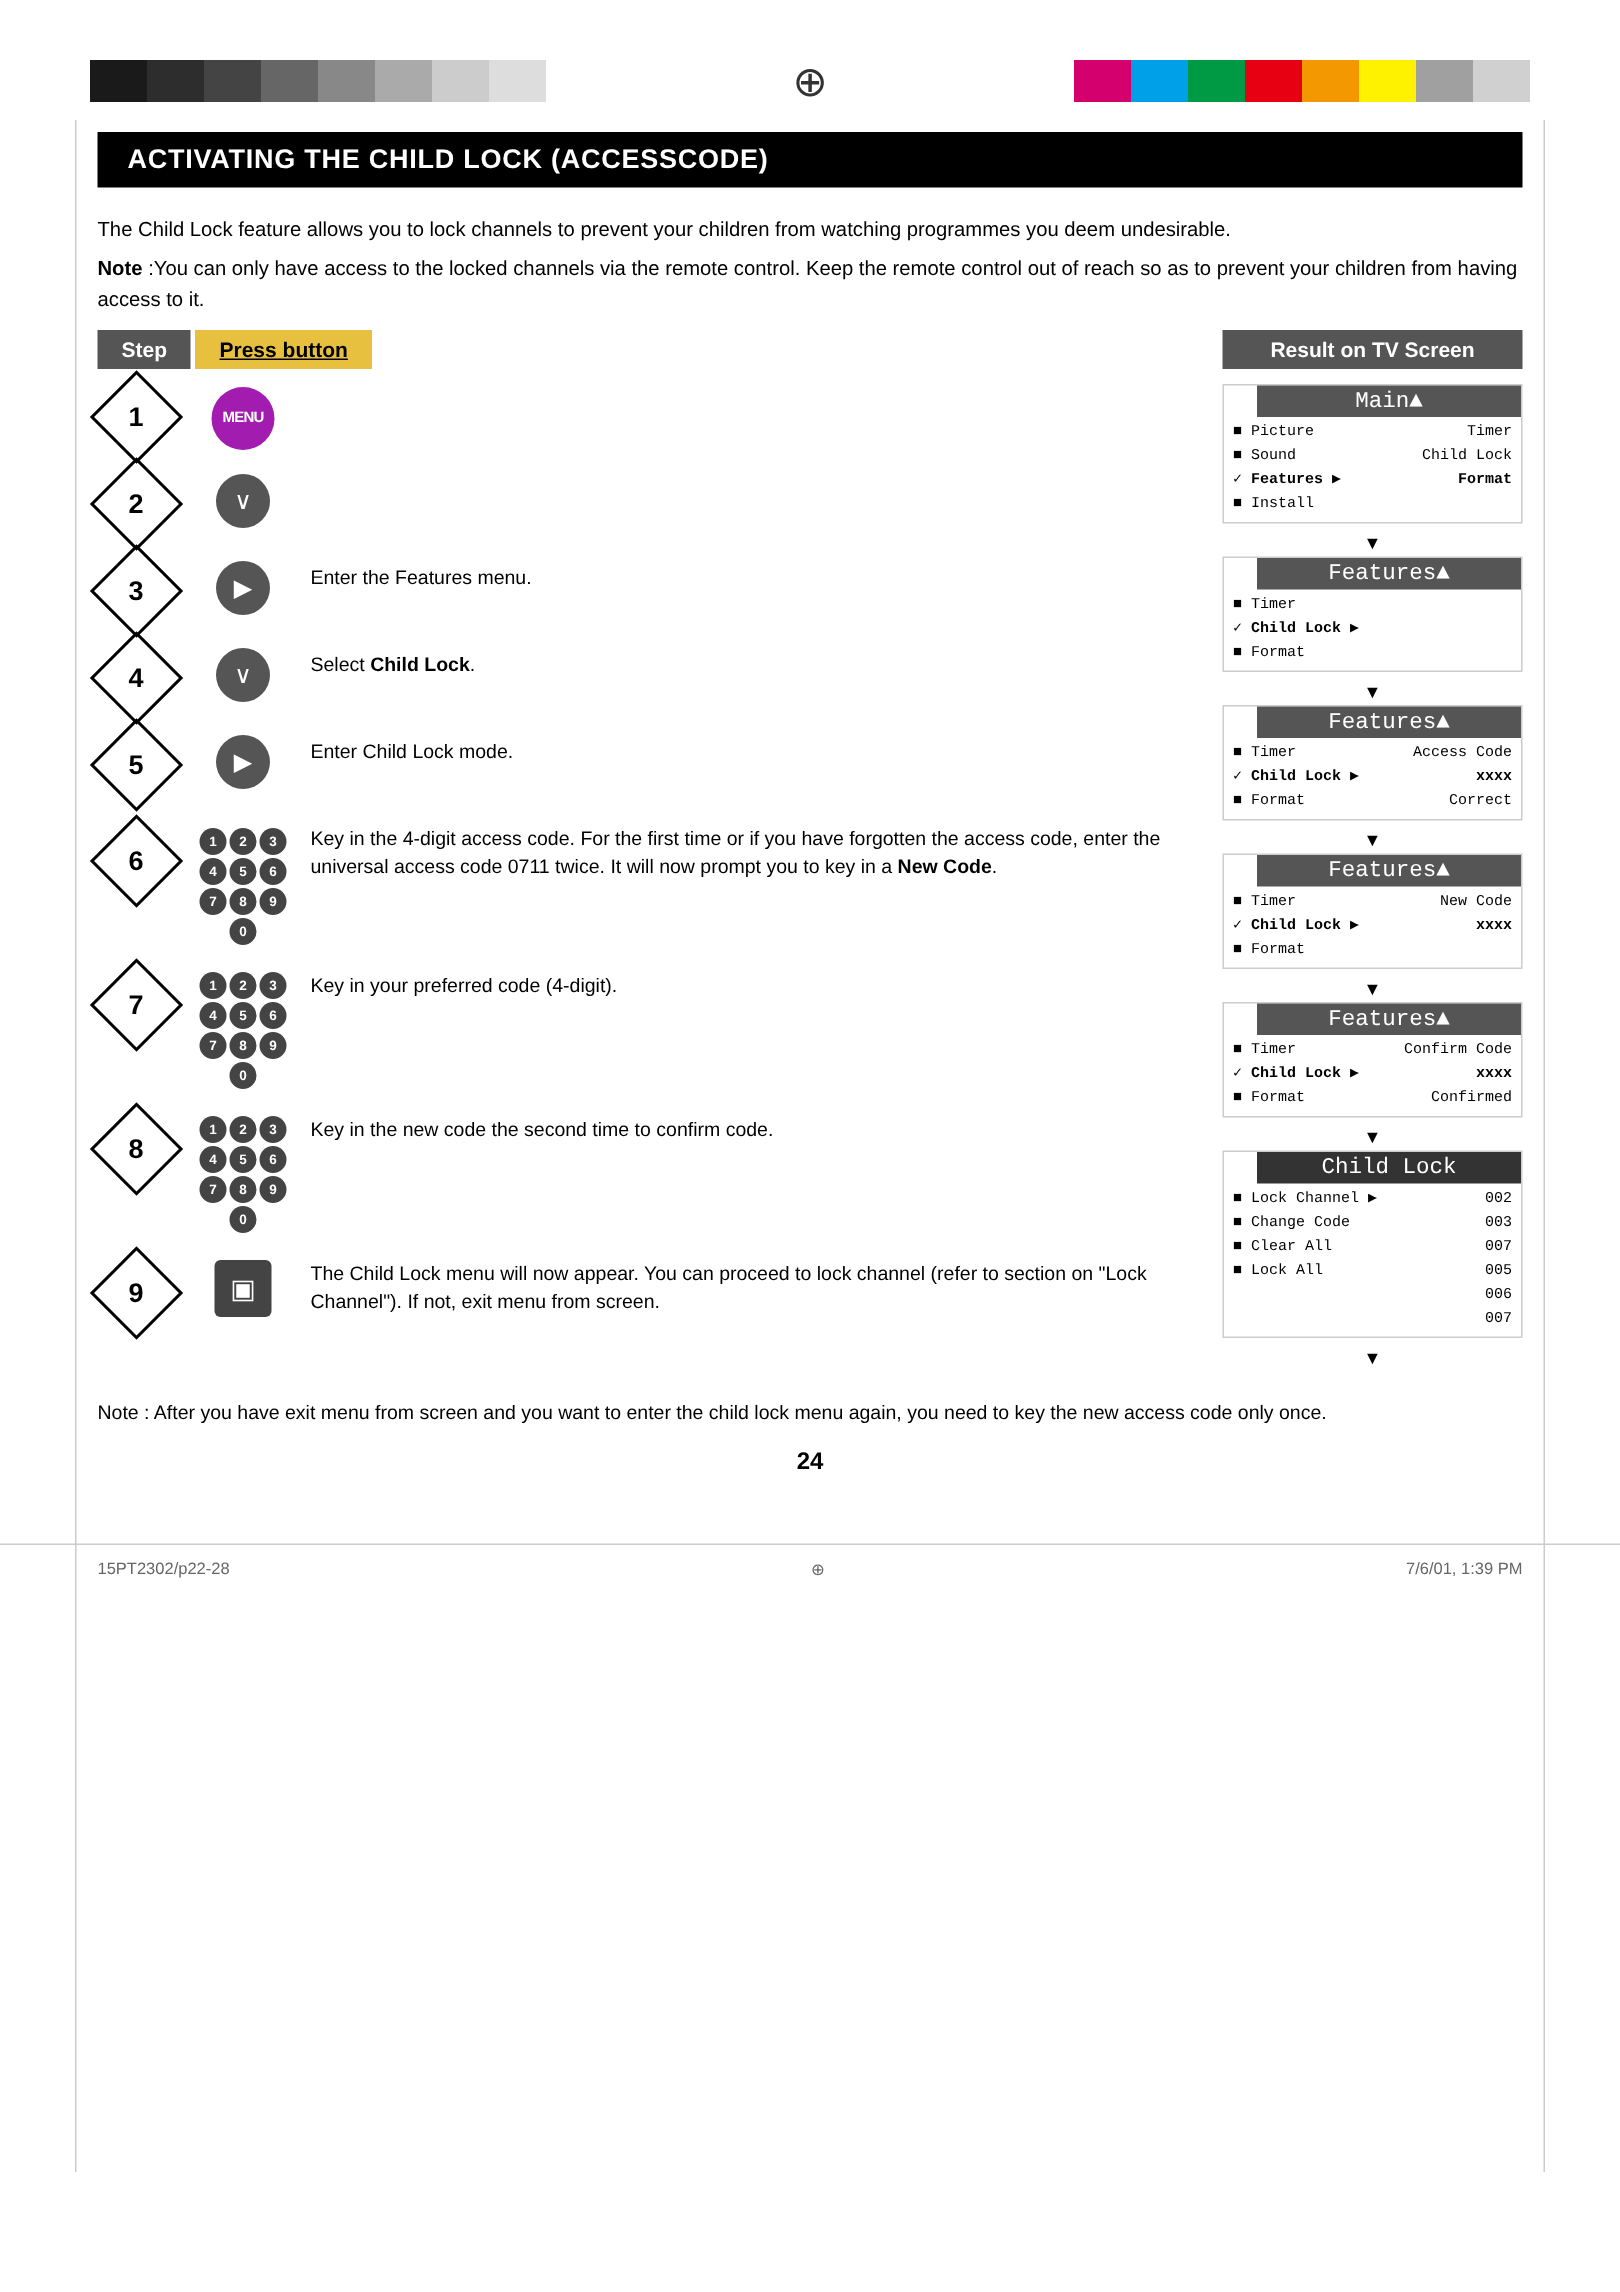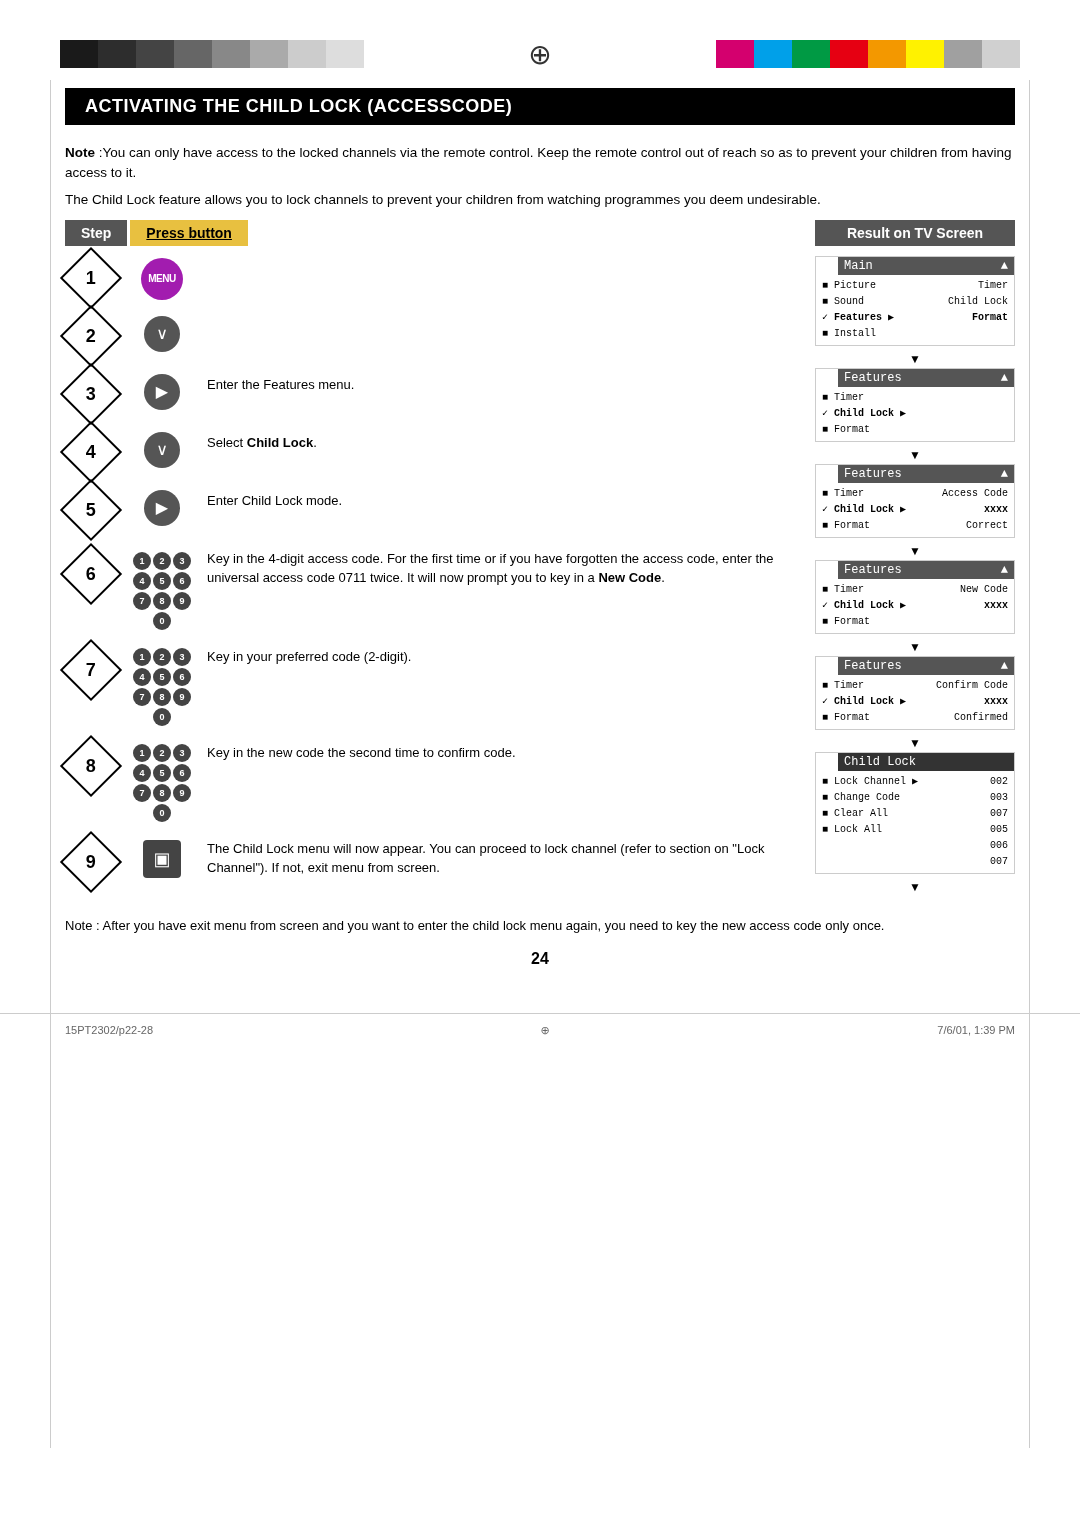--- a/index.html
+++ b/index.html
@@ -157,23 +157,23 @@
       margin-bottom: 6px;
       font-size: 10px;
       font-family: 'Courier New', monospace;
       padding: 0;
       width: 100%;
     }
     .tv-screen-header {
       background: #555;
       color: #fff;
       padding: 2px 6px;
-      font-size: 12px;
-      display: flex;
-      justify-content: space-between;
+      font-size: 15px;
+      display: flex;
+      justify-content: center;
       margin-left: 22px;
     }
     .tv-screen-body {
       padding: 3px 6px;
       line-height: 1.6;
       font-size: 10px;
     }
     .tv-line {
       display: flex;
       justify-content: space-between;
@@ -331,22 +331,22 @@
   </div>
 </div>
 
 <div class="page-content">
 
   <div class="page-title">
     <span>Activating the Child Lock (AccessCode)</span>
   </div>
 
   <div class="intro-text">
+    <p>The Child Lock feature allows you to lock channels to prevent your children from watching programmes you deem undesirable.</p>
     <p><span class="bold">Note</span> :You can only have access to the locked channels via the remote control. Keep the remote control out of reach so as to prevent your children from having access to it.</p>
-    <p>The Child Lock feature allows you to lock channels to prevent your children from watching programmes you deem undesirable.</p>
   </div>
 
   <div class="header-row">
     <div style="flex:1.15; display:flex;">
       <div class="header-step">Step</div>
       <div class="header-press">Press button</div>
     </div>
     <div class="header-result">Result on TV Screen</div>
   </div>
 
@@ -448,21 +448,21 @@
             <div class="btn-num">3</div>
             <div class="btn-num">4</div>
             <div class="btn-num">5</div>
             <div class="btn-num">6</div>
             <div class="btn-num">7</div>
             <div class="btn-num">8</div>
             <div class="btn-num">9</div>
             <div style="grid-column:2" class="btn-num">0</div>
           </div>
         </div>
-        <div class="desc-col">Key in your preferred code (2-digit).</div>
+        <div class="desc-col">Key in your preferred code (4-digit).</div>
       </div>
 
       <div class="step-row" style="align-items:flex-start;">
         <div class="step-number-wrap" style="margin-top:4px;">
           <div class="diamond">
             <span class="diamond-inner">8</span>
           </div>
         </div>
         <div class="button-col" style="margin-top:2px;">
           <div class="btn-numpad">

